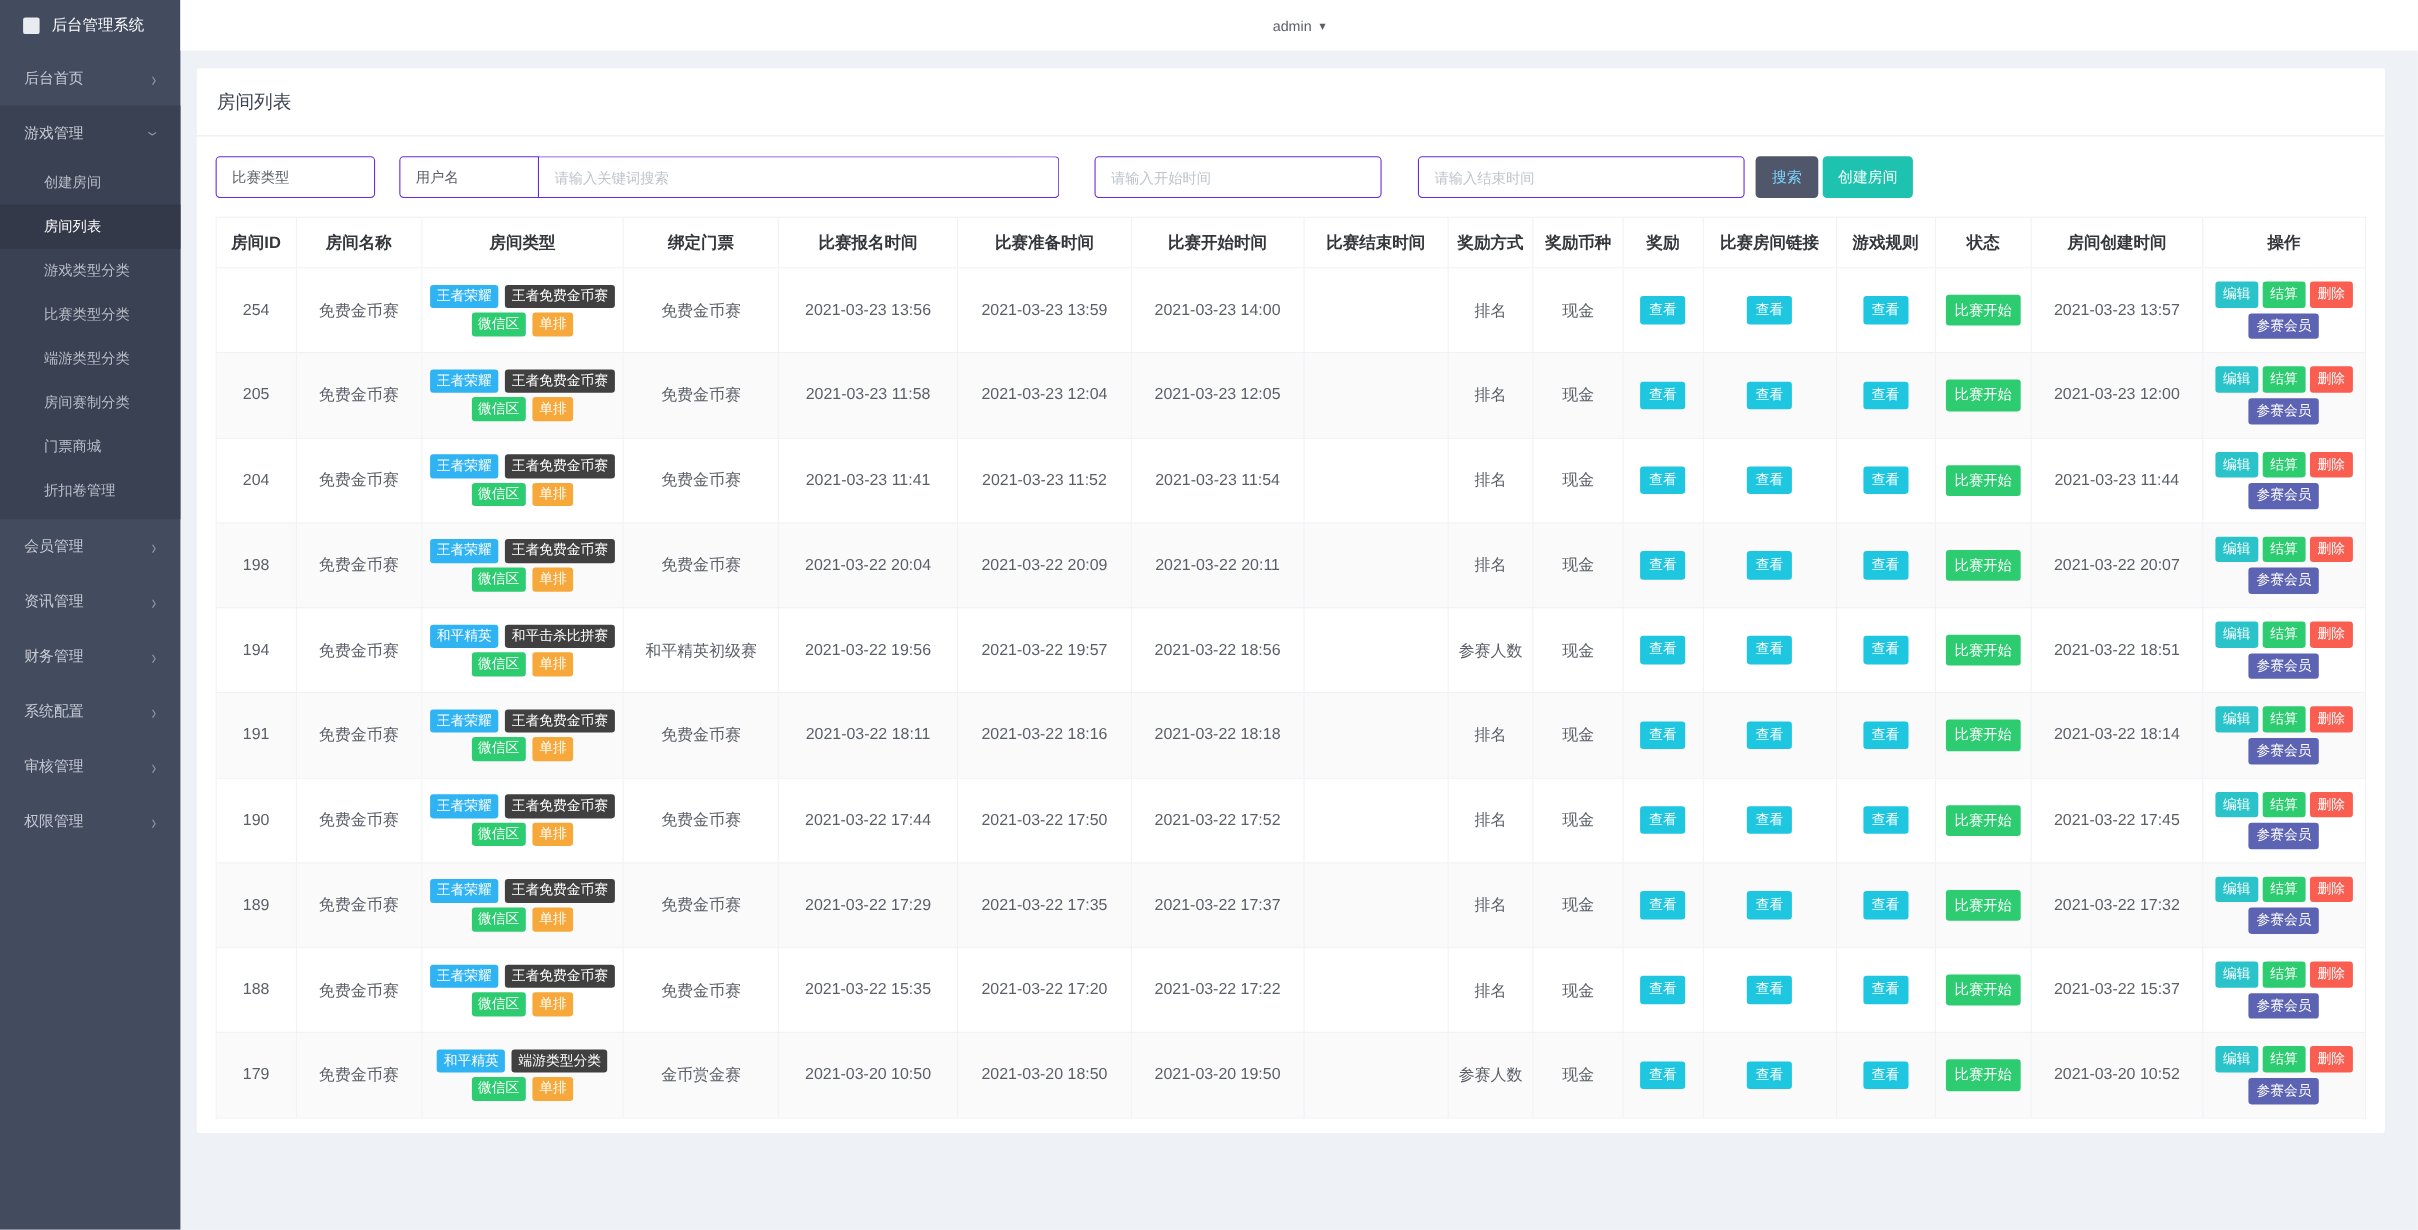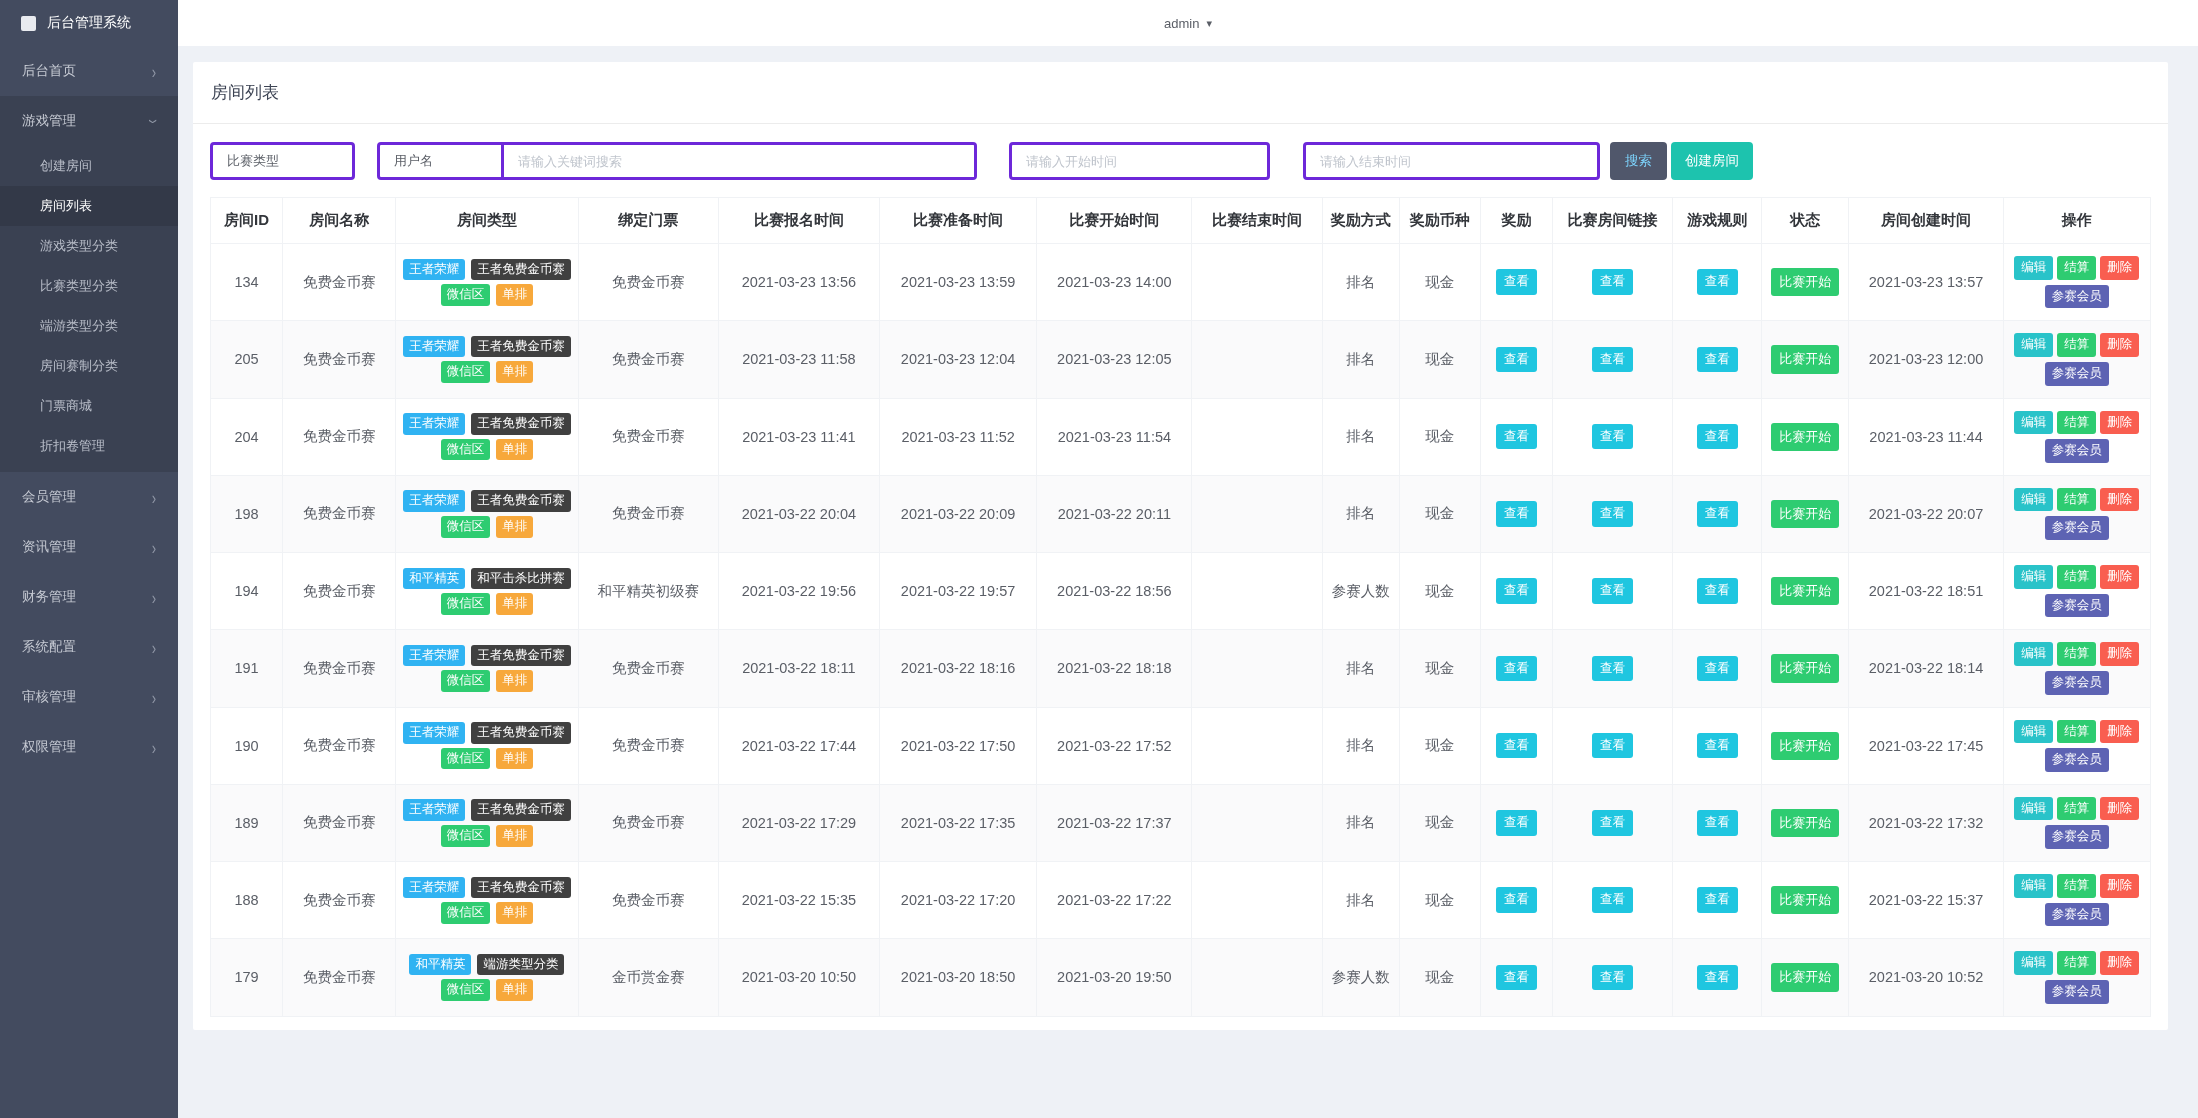--- a/index.html
+++ b/index.html
@@ -5,21 +5,21 @@
   * { box-sizing: border-box; }
   html,body { margin:0; padding:0; }
   body {
     width:2198px; height:1118px; overflow:hidden;
     background:#eef1f6;
     font-family:"Liberation Sans", sans-serif;
   }
   .app { display:flex; width:2198px; height:1118px; }
 
   
-  .sidebar { width:178px; flex-shrink:0; background:#434b5f; display:flex; flex-direction:column; }
+  .sidebar { width:164px; flex-shrink:0; background:#434b5f; display:flex; flex-direction:column; }
   .logo { height:46px; display:flex; align-items:center; gap:11px; padding:0 21px; color:#ffffff; font-size:14px; flex-shrink:0; }
   .logo-square { width:15px; height:15px; background:#e9ebf0; border-radius:2px; flex-shrink:0; }
   .nav { flex:1; }
   .nav-item { height:50px; display:flex; align-items:center; justify-content:space-between; padding:0 22px; font-size:13.5px; color:#c6cad3; cursor:pointer; }
   .nav-item .arrow { font-size:13px; color:#8f96a5; transform:scaleY(1.4); display:inline-block; }
   .nav-item.expanded { background:#3a4152; }
   .nav-item.expanded .arrow { transform:rotate(90deg) scaleY(1.4); }
   .submenu { background:#3a4152; padding-bottom:6px; }
   .submenu-item { height:40px; line-height:40px; padding-left:40px; font-size:13px; color:#b9bec9; cursor:pointer; }
   .submenu-item.active { background:#333948; color:#ffffff; }
@@ -30,21 +30,21 @@
   .admin-box { display:flex; align-items:center; gap:7px; font-size:13px; color:#5a5e66; cursor:pointer; }
   .admin-caret { font-size:11px; color:#5a5e66; }
 
   .content { flex:1; padding:16px 30px 0 15px; }
   .card { background:#ffffff; border-radius:2px; height:968px; padding:0 17px; overflow:hidden; }
   .card-title { height:61px; line-height:61px; font-size:17px; color:#3c4353; padding-left:1px; }
   .card-divider { border-bottom:1px solid #ececec; margin:0 -17px; }
 
   
   .filters { display:flex; align-items:center; margin-top:18px; height:38px; }
-  .fbox, .finput { height:38px; border:3px solid #6d28d9; border-radius:4px; background:#fff; font-size:13px; color:#5a5e66; }
+  .fbox, .finput { height:38px; border:1px solid #6d28d9; border-radius:4px; background:#fff; font-size:13px; color:#5a5e66; }
   .fbox { display:flex; align-items:center; padding:0 14px; cursor:pointer; }
   .finput { padding:0 14px; outline:none; font-family:inherit; }
   .finput::placeholder { color:#bfc4cc; }
   .sel-matchtype { width:145px; margin-right:22px; }
   .fgroup { display:flex; margin-right:32px;justify-content:center; }
   .sel-username { width:127px; border-radius:4px 0 0 4px; }
   .inp-keyword { width:473px; border-radius:0 4px 4px 0; border-left:none; }
   .inp-start { width:261px; margin-right:33px; }
   .inp-end { width:297px; margin-right:10px; }
   .btn-search { height:38px; padding:0 15px; background:#50576b; color:#7dd3fc; border:none; border-radius:4px; font-size:13.5px; margin-right:4px; cursor:pointer; font-family:inherit; }
@@ -197,21 +197,21 @@
                 <th>奖励</th>
                 <th>比赛房间链接</th>
                 <th>游戏规则</th>
                 <th>状态</th>
                 <th>房间创建时间</th>
                 <th>操作</th>
               </tr>
             </thead>
           <tbody>
               <tr>
-                <td>134</td>
+                <td>254</td>
                 <td>免费金币赛</td>
                 <td><span class="tag tag-blue">王者荣耀</span><span class="tag tag-red">王者免费金币赛</span><span class="tag tag-green">微信区</span><span class="tag tag-orange">单排</span></td>
                 <td>免费金币赛</td>
                 <td>2021-03-23 13:56</td>
                 <td>2021-03-23 13:59</td>
                 <td>2021-03-23 14:00</td>
                 <td></td>
                 <td>排名</td>
                 <td>现金</td>
                 <td><button class="btn btn-view">查看</button></td>

